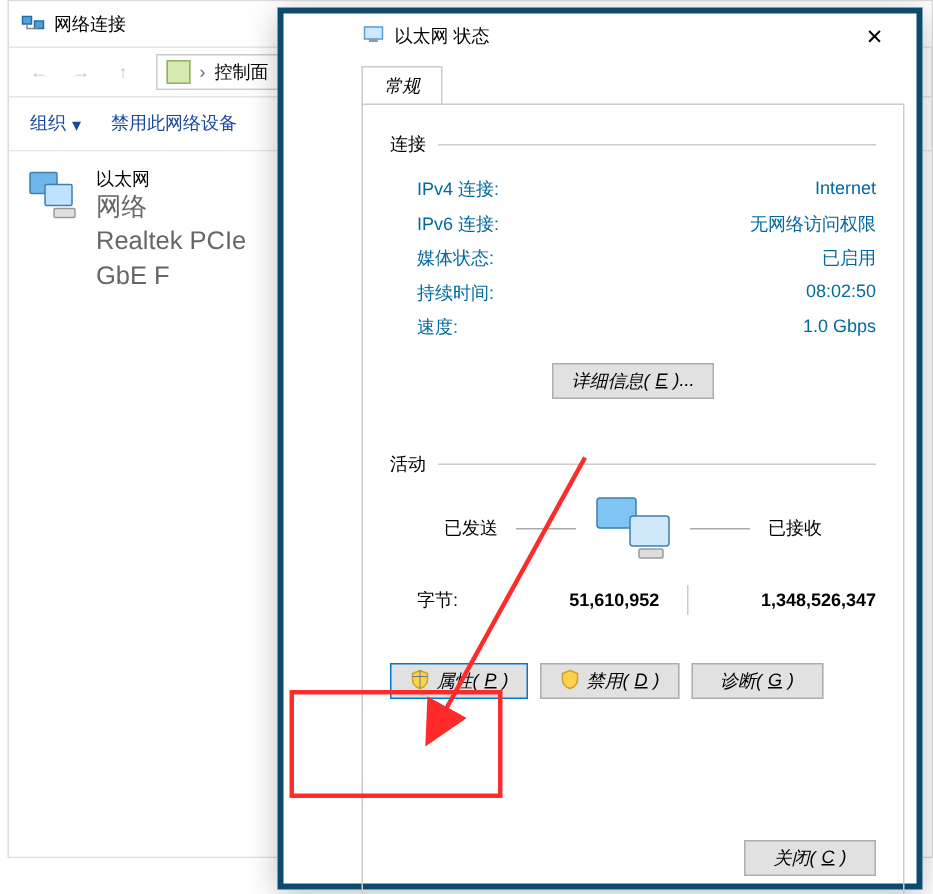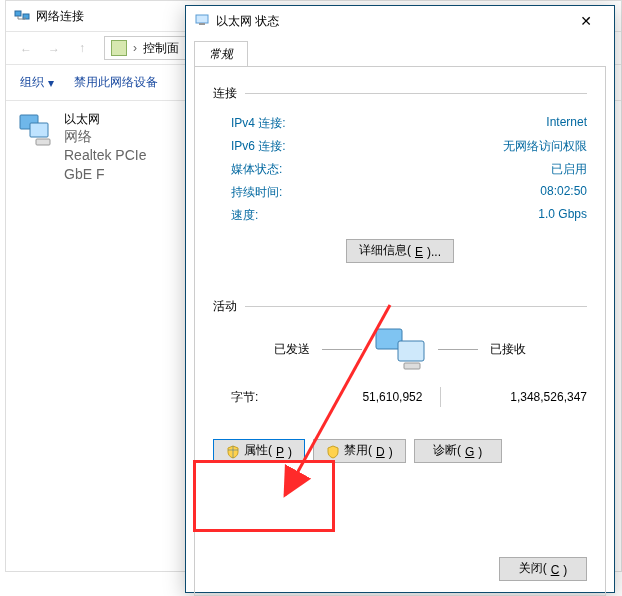--- a/index.html
+++ b/index.html
@@ -11,52 +11,52 @@
   .bg-titlebar .icon { width: 16px; height: 16px; margin-right: 6px; }
   .bg-breadcrumb { height: 34px; display: flex; align-items: center; border-top: 1px solid #e5e5e5; border-bottom: 1px solid #e5e5e5; padding: 0 8px; }
   .bg-breadcrumb .nav-arrows { display: flex; gap: 4px; margin-right: 10px; opacity: .6; }
   .bg-breadcrumb .nav-arrows .arr { width: 24px; height: 24px; border: 1px solid transparent; display: flex; align-items: center; justify-content: center; font-size: 12px; color: #999; }
   .bg-breadcrumb .addr { flex: 1; height: 24px; border: 1px solid #ccc; display: flex; align-items: center; padding: 0 6px; gap: 6px; background: #fff; }
   .bg-toolbar { height: 36px; display: flex; align-items: center; padding: 0 14px; gap: 20px; border-bottom: 1px solid #e5e5e5; }
   .bg-toolbar .tb-item { color: #1a4aa0; display: flex; align-items: center; gap: 4px; }
   .bg-content { background: #fff; padding: 6px; height: 470px; }
   .adapter { display: flex; gap: 8px; width: 170px; padding: 4px; }
   .adapter .info { display: flex; flex-direction: column; line-height: 1.35; font-size: 12px; }
-  .adapter .info .sub { color: #666; font-size: 14px; }
+  .adapter .info .sub { color: #666; font-size: 17px; }
 
   
-  .dlg { position: absolute; left: 185px; top: 5px; width: 430px; height: 588px; background: #fff; border: 1px solid #0c4a6e; box-shadow: 0 4px 20px rgba(0,0,0,.25); }
+  .dlg { position: absolute; left: 185px; top: 5px; width: 430px; height: 588px; background: #fff; border: 4px solid #0c4a6e; box-shadow: 0 4px 20px rgba(0,0,0,.25); padding-left: 44px; }
   .dlg-titlebar { height: 30px; display: flex; align-items: center; padding: 0 8px; }
   .dlg-titlebar .title { flex: 1; display: flex; align-items: center; gap: 6px; }
   .dlg-close { width: 40px; height: 28px; display: flex; align-items: center; justify-content: center; font-size: 14px; }
 
   .tabstrip { display: flex; padding: 4px 8px 0 8px; }
   .tab { border: 1px solid #ccc; border-bottom: none; padding: 4px 14px; background: #fff; position: relative; top: 1px; }
   .tab-active { background: #fff; font-style: italic; }
   .tab-content { border: 1px solid #ccc; margin: 0 8px 8px 8px; padding: 14px 18px; height: 530px; position: relative; }
 
   .group-label { display: flex; align-items: center; gap: 8px; margin-top: 4px; margin-bottom: 10px; }
   .group-label .line { flex: 1; height: 1px; background: #ccc; }
 
   .kv-row { display: flex; justify-content: space-between; padding: 3px 0 3px 18px; font-size: 12px; }
   .kv-row .k { color: #0369a1; }
   .kv-row .v { color: #0369a1; }
 
-  .btn { display: inline-flex; align-items: flex-end; justify-content: center; gap: 4px; border: 1px solid #adadad; background: #e1e1e1; padding: 3px 12px; font-size: 12px; min-width: 88px; height: 24px; }
+  .btn { display: inline-flex; align-items: flex-start; justify-content: center; gap: 4px; border: 1px solid #adadad; background: #e1e1e1; padding: 3px 12px; font-size: 12px; min-width: 88px; height: 24px; font-style: italic; }
   .btn-row-center { text-align: center; margin-top: 12px; }
 
   .activity { margin-top: 35px; }
   .activity-vis { display: flex; align-items: center; justify-content: center; gap: 12px; margin: 12px 0; }
   .seg-label { font-size: 12px; }
   .seg-line { width: 40px; height: 1px; background: #aaa; }
   .monitor-icon { width: 52px; height: 44px; position: relative; }
 
   .data-row { display: flex; align-items: center; padding: 4px 0 4px 18px; }
   .data-row .dlabel { width: 90px; }
-  .data-row .dval { width: 120px; text-align: right; }
+  .data-row .dval { width: 120px; text-align: right; font-weight: bold; }
   .data-row .divider { width: 1px; height: 20px; background: #ccc; margin: 0 18px; }
 
   .action-row { display: flex; gap: 8px; margin-top: 28px; }
   .dlg-footer { position: absolute; right: 18px; bottom: 14px; }
 
   
   .annot-box { position: absolute; border: 3px solid #ff2a2a; pointer-events: none; }
   .annot-arrow { position: absolute; pointer-events: none; }
 
   .shield { width: 14px; height: 14px; display: inline-block; }

